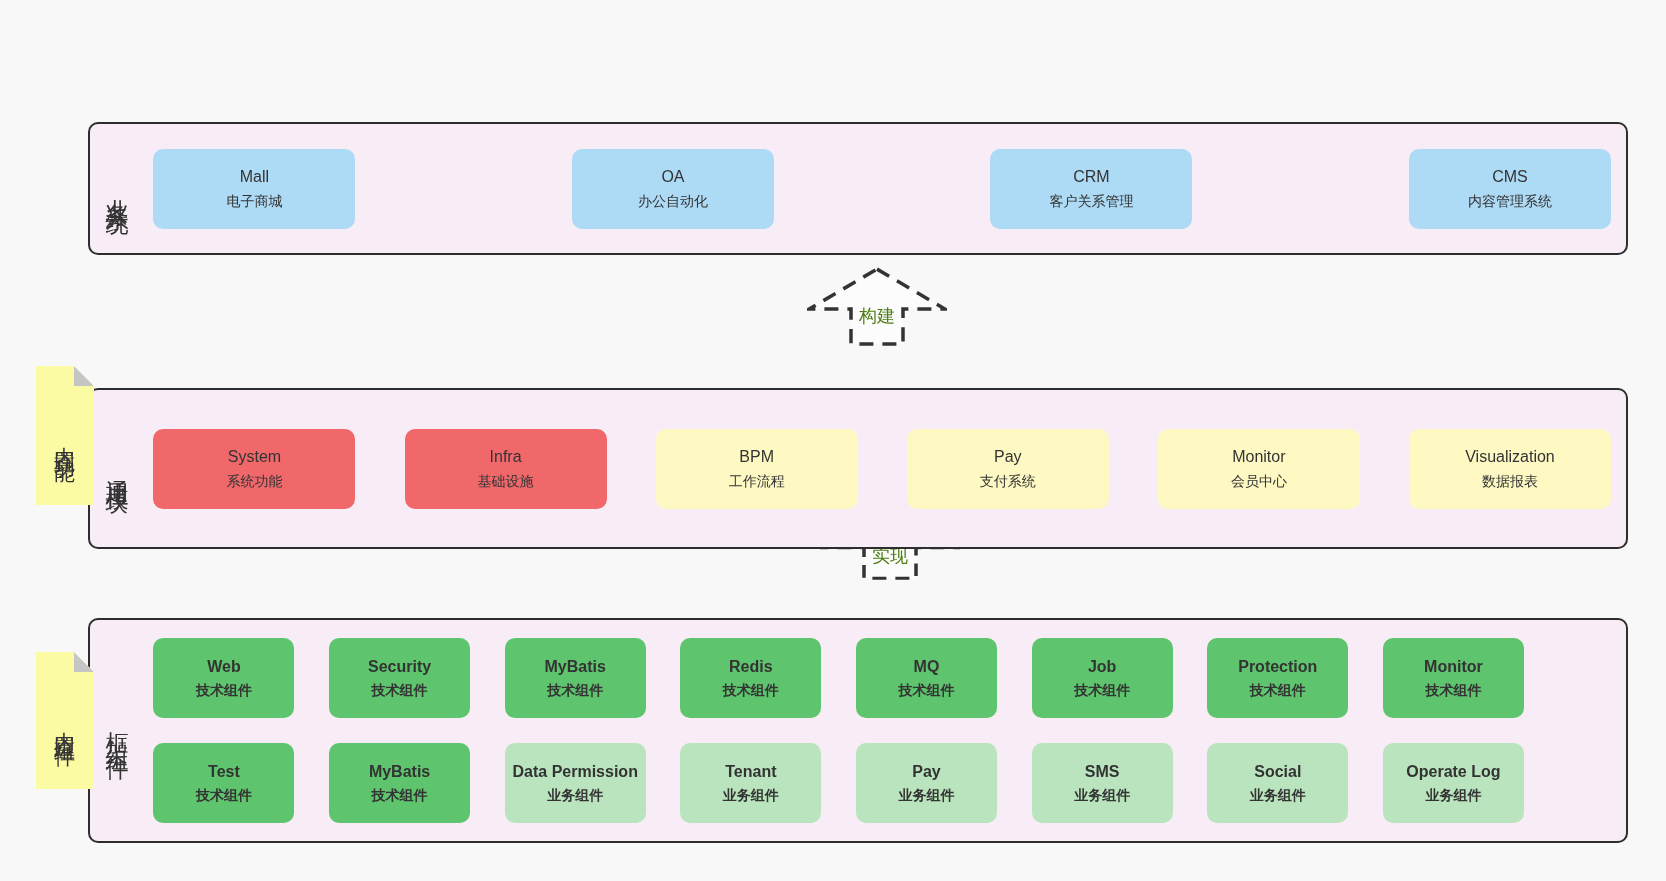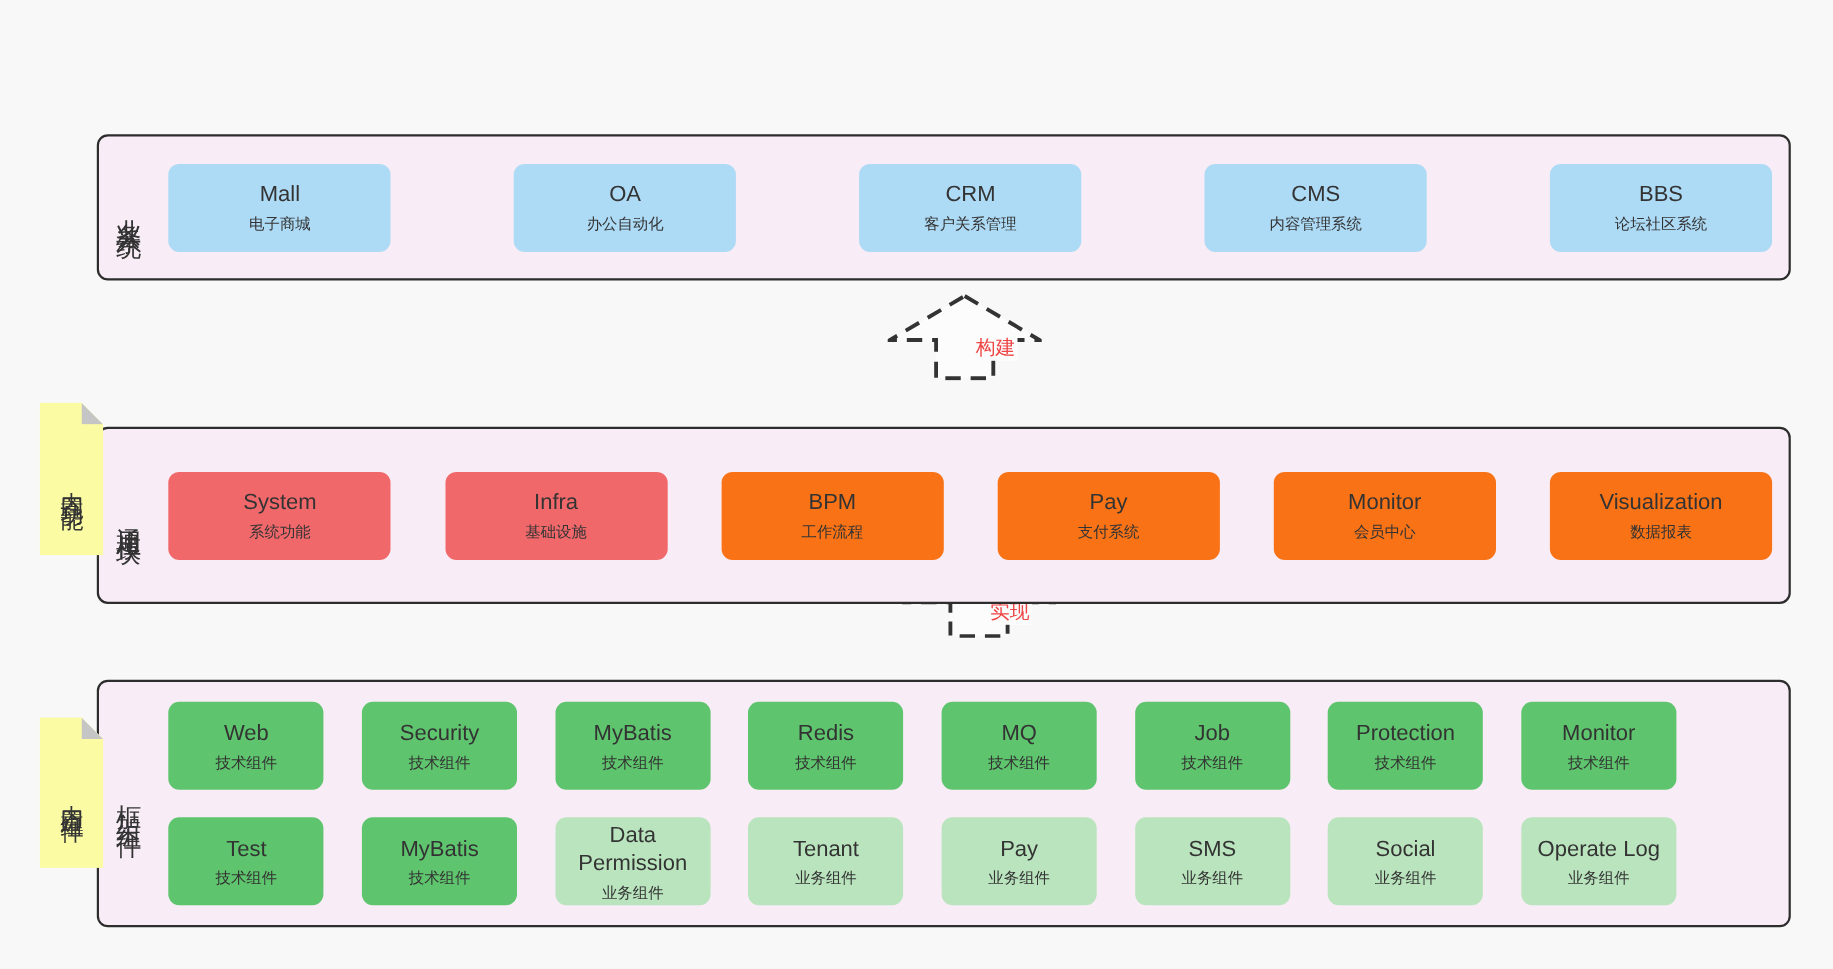--- a/index.html
+++ b/index.html
@@ -46,40 +46,41 @@
     align-items: center;
     padding: 0 15px 0 23px;
   }
   .rows {
     flex: 1;
     display: flex;
     flex-direction: column;
     justify-content: center;
     gap: 25px;
     padding: 0 102px 0 23px;
+    font-weight: bold;
   }
   .row { display: flex; justify-content: space-between; }
 
   .box {
     width: 202px; height: 80px;
     border-radius: 10px;
     display: flex;
     flex-direction: column;
     justify-content: center;
     align-items: center;
     text-align: center;
     padding: 0 4px;
   }
   .box-sm { width: 141px; }
-  .box .en { font-size: 20px; line-height: 1.3; }
+  .box .en { font-size: 16px; line-height: 1.3; }
   .box .zh { font-size: 14px; line-height: 1.3; margin-top: 4px; }
 
   .v-blue        { background: #addaf5; }
   .v-red         { background: #f1686b; }
-  .v-pink        { background: #f97316; }
+  .v-pink        { background: #fef9c3; }
   .v-green-dark  { background: #5ec46d; }
   .v-green-light { background: #b9e4bd; }
 
   .sticky {
     position: absolute;
     left: 36px;
     width: 58px;
     background: #fbfba4;
     clip-path: polygon(0 0, calc(100% - 20px) 0, 100% 20px, 100% 100%, 0 100%);
     z-index: 2;
@@ -108,25 +109,24 @@
 
   .arrow { position: absolute; z-index: 0; }
   #arrow-build     { left: 807px; top: 266px; width: 140px; height: 80px; }
   #arrow-implement { left: 820px; top: 510px; width: 140px; height: 70px; }
   .arrow svg { width: 100%; height: 100%; display: block; }
   .arrow-label {
     position: absolute;
     left: 50%; top: 48%;
     transform: translateX(-50%);
     font-size: 18px;
-    color: #ef4444;
+    color: #4d7c0f;
     background: #fcfcfc;
     padding: 0 2px;
     white-space: nowrap;
-    margin-left: 28px;
   }
 </style>
 </head>
 <body>
 
 <div class="container" id="business">
   <div class="vlabel">业务系统</div>
   <div class="boxes">
     <div class="box v-blue">
       <div class="en">Mall</div>
@@ -136,24 +136,20 @@
       <div class="en">OA</div>
       <div class="zh">办公自动化</div>
     </div>
     <div class="box v-blue">
       <div class="en">CRM</div>
       <div class="zh">客户关系管理</div>
     </div>
     <div class="box v-blue">
       <div class="en">CMS</div>
       <div class="zh">内容管理系统</div>
-    </div>
-    <div class="box v-blue">
-      <div class="en">BBS</div>
-      <div class="zh">论坛社区系统</div>
     </div>
   </div>
 </div>
 
 <div class="arrow" id="arrow-build">
   <svg viewBox="0 0 140 78" preserveAspectRatio="none">
     <path d="M70 3 L138 42 L96 42 L96 76 L44 76 L44 42 L2 42 Z" fill="#fcfcfc" stroke="#333333" stroke-width="3.5" stroke-dasharray="14 9"></path>
   </svg>
   <div class="arrow-label">构建</div>
 </div>

